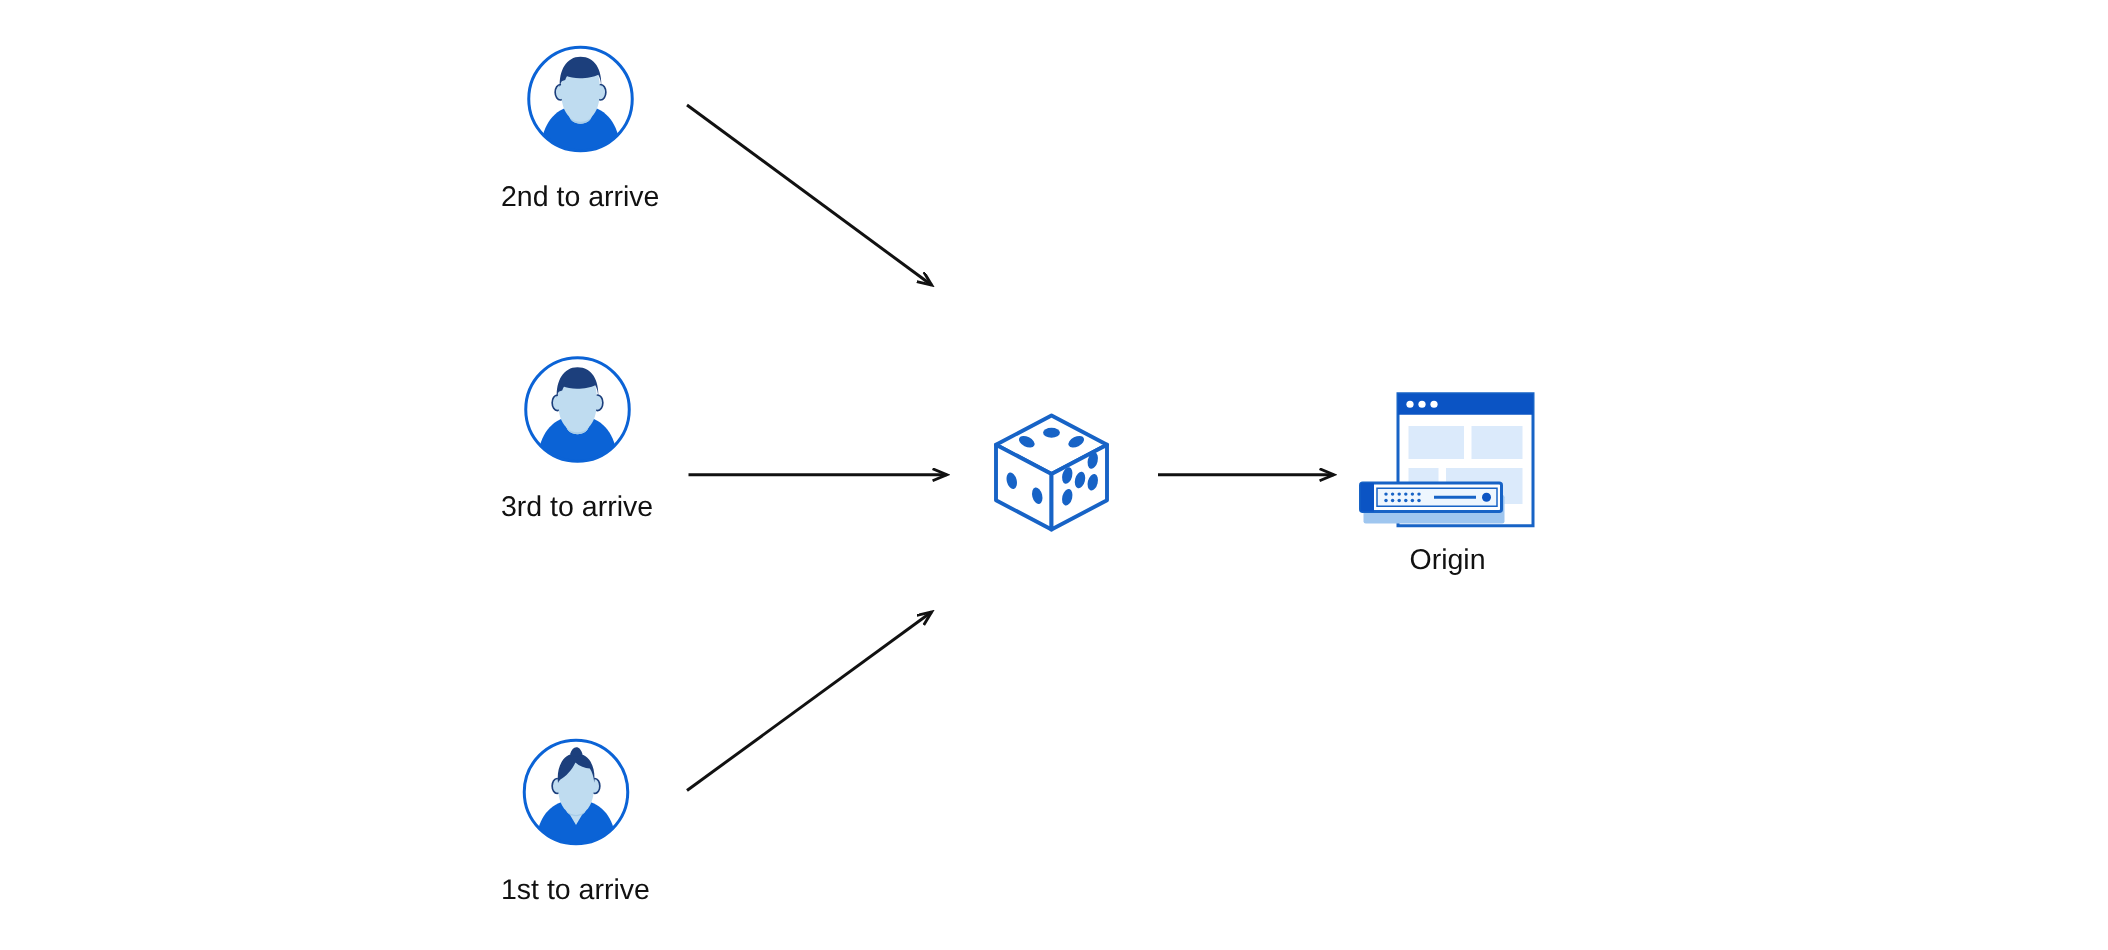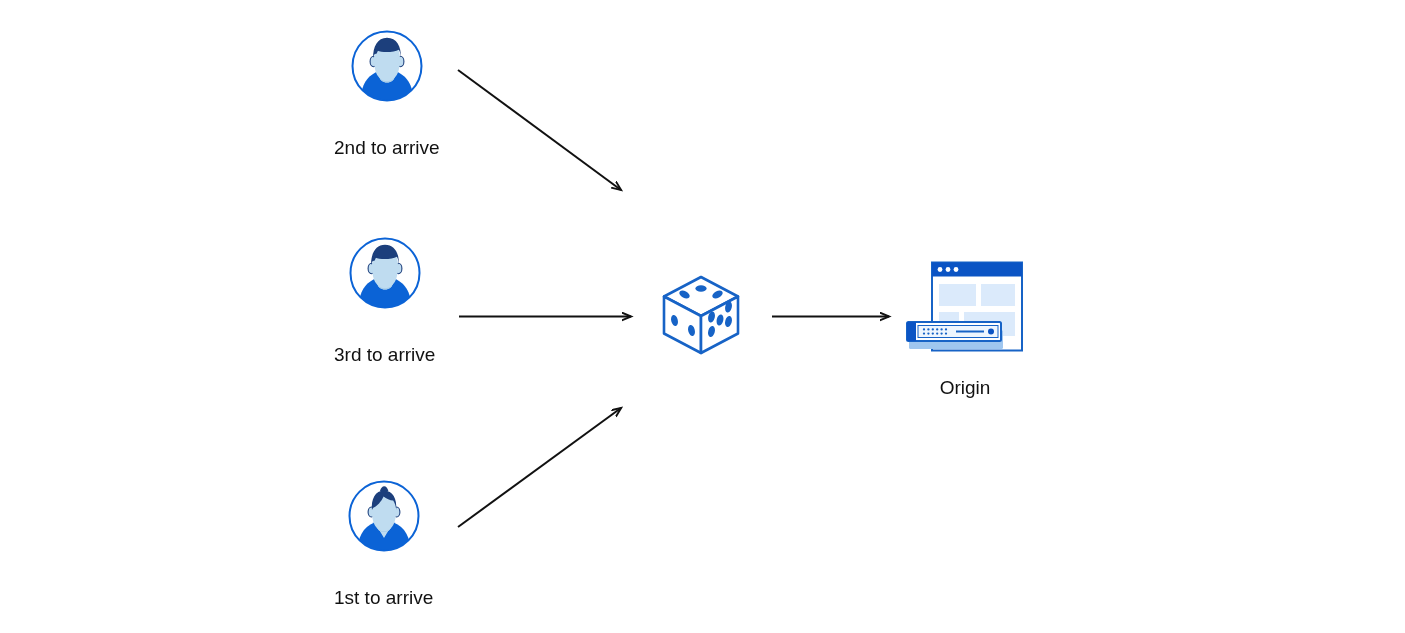--- a/index.html
+++ b/index.html
@@ -24,22 +24,22 @@
     flex-direction: column;
     align-items: center;
   }
   .node-label {
     font-size: 19px;
     line-height: 24px;
     color: #111111;
     white-space: nowrap;
     text-align: center;
   }
-  .avatar-node .node-label { margin-top: 32px; }
-  .origin-node .node-label { margin-top: 18px; }
+  .avatar-node .node-label { margin-top: 16px; }
+  .origin-node .node-label { margin-top: 4px; }
   .avatar-wrap { width: 76px; height: 76px; }
   .dice-wrap { width: 86px; height: 86px; }
   .origin-wrap { width: 118px; height: 98px; }
   .arrow-layer {
     position: absolute;
     left: 0; top: 0;
     width: 1405px;
     height: 633px;
     pointer-events: none;
   }
@@ -121,21 +121,21 @@
                    c-0.2 -3.2 -0.9 -6.4 -2.1 -8.2 c-2.6 1.4 -7.4 2.3 -12.2 2.3 c-3.7 0 -7 -0.5 -9.4 -1.6
                    c-2.2 1.6 -3.4 4.6 -4 7.7 Z" fill="#1c3f7c"></path>
           <path d="M24.4 26.5 c1.6 -3.4 4 -5.2 6.6 -6.3 c-1.6 1.6 -2.6 3.4 -3.2 5.2 Z" fill="#1c3f7c"></path>
         </g>
         <circle cx="38" cy="38" r="34.5" fill="none" stroke="#0b63d6" stroke-width="2"></circle>
       </svg>
     </div>
     <div class="node-label">3rd to arrive</div>
   </div>
 
-  <div class="node avatar-node" style="left:334px; top:478px;">
+  <div class="node avatar-node" style="left:334px; top:490px;">
     <div class="avatar-wrap">
       <svg width="76" height="76" viewBox="0 0 76 76">
         <defs>
           <clipPath id="clipC">
               <circle cx="38" cy="38" r="34.5"></circle>
             </clipPath>
         </defs>
         <circle cx="38" cy="38" r="36" fill="#ffffff"></circle>
         <g clip-path="url(#clipC)">
           <path d="M38 43 c-14 0 -23 9 -25.5 21 c-1 5 -1.4 9 -1.4 12 h53.8

